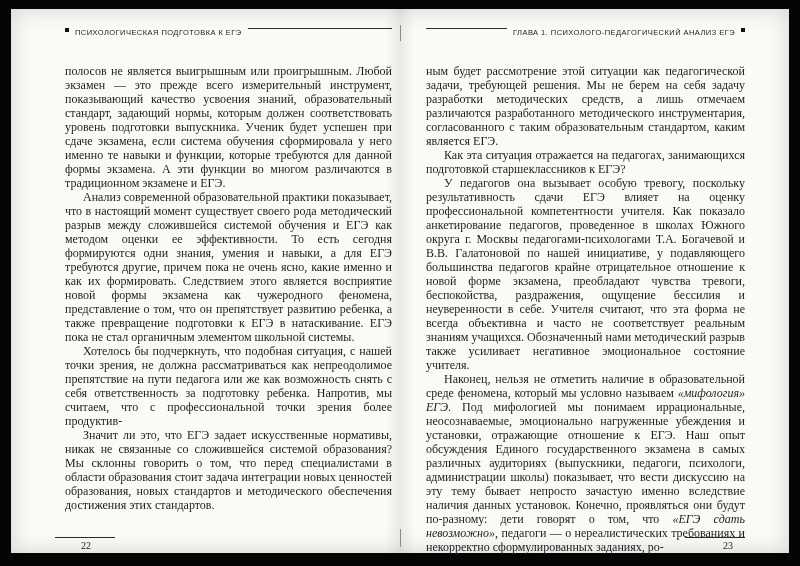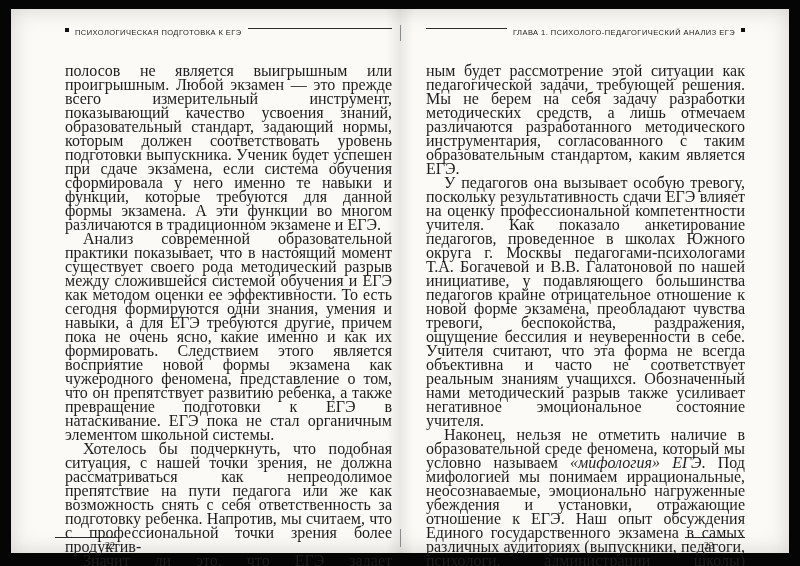--- a/index.html
+++ b/index.html
@@ -42,40 +42,40 @@
     font-size: 7.5px; letter-spacing: 0.45px;
     color: #1a1a1a; white-space: nowrap;
   }
   .hdr-square { width: 4px; height: 4px; background: #111; flex: 0 0 auto; }
   .hdr-rule { flex: 1 1 auto; height: 1px; background: #2e2e2e; }
   .hdr-text { flex: 0 0 auto; }
 
   .page-body { margin-top: 27px; }
   .page-body p {
     margin: 0;
-    font-size: 16px;
+    font-size: 12px;
     line-height: 14px;
     text-align: justify;
     text-indent: 18px;
     color: #1d1d1d;
   }
   .page-body p.cont { text-indent: 0; }
   .page-body em { font-style: italic; }
 
   .page-footer { position: absolute; bottom: 2px; }
   .page-footer .ftr-rule { height: 1px; background: #2a2a2a; width: 60px; }
   .page-footer .ftr-num {
     font-size: 10px; color: #1d1d1d; margin-top: 2px;
     font-family: "Liberation Serif", serif;
   }
   .page-footer.fl { left: 44px; }
-  .page-footer.fl .ftr-num { margin-left: 26px; text-align: right; }
+  .page-footer.fl .ftr-num { margin-left: 26px; }
   .page-footer.fr { right: 44px; }
   .page-footer.fr .ftr-rule { margin-left: auto; }
-  .page-footer.fr .ftr-num { text-align: center; margin-right: 12px; }
+  .page-footer.fr .ftr-num { text-align: right; margin-right: 12px; }
 </style>
 </head>
 <body>
 
 <div class="frame">
   <div class="spread">
     <div class="gutter-shade"></div>
     <div class="fold-mark top"></div>
     <div class="fold-mark bottom"></div>
 
@@ -101,20 +101,21 @@
 
     <div class="page right">
       <div class="page-header">
         <span class="hdr-rule"></span>
         <span class="hdr-text">ГЛАВА 1. ПСИХОЛОГО-ПЕДАГОГИЧЕСКИЙ АНАЛИЗ ЕГЭ</span>
         <span class="hdr-square"></span>
       </div>
 
       <div class="page-body">
         <p class="cont">ным будет рассмотрение этой ситуации как педагогической задачи, требующей решения. Мы не берем на себя задачу разработки методических средств, а лишь отмечаем различаются разработанного методического инструментария, согласованного с таким образовательным стандартом, каким является ЕГЭ.</p>
+        <p>Как эта ситуация отражается на педагогах, занимающихся подготовкой старшеклассников к ЕГЭ?</p>
         <p>У педагогов она вызывает особую тревогу, поскольку результативность сдачи ЕГЭ влияет на оценку профессиональной компетентности учителя. Как показало анкетирование педагогов, проведенное в школах Южного округа г. Москвы педагогами-психологами Т.А. Богачевой и В.В. Галатоновой по нашей инициативе, у подавляющего большинства педагогов крайне отрицательное отношение к новой форме экзамена, преобладают чувства тревоги, беспокойства, раздражения, ощущение бессилия и неуверенности в себе. Учителя считают, что эта форма не всегда объективна и часто не соответствует реальным знаниям учащихся. Обозначенный нами методический разрыв также усиливает негативное эмоциональное состояние учителя.</p>
         <p><span>Наконец, нельзя не отметить наличие в образовательной среде феномена, который мы условно называем </span><em>«мифология» ЕГЭ</em><span>. Под мифологией мы понимаем иррациональные, неосознаваемые, эмоционально нагруженные убеждения и установки, отражающие отношение к ЕГЭ. Наш опыт обсуждения Единого государственного экзамена в самых различных аудиториях (выпускники, педагоги, психологи, администрации школы) показывает, что вести дискуссию на эту тему бывает непросто зачастую именно вследствие наличия данных установок. Конечно, проявляться они будут по-разному: дети говорят о том, что </span><em>«ЕГЭ сдать невозможно»</em><span>, педагоги — о нереалистических требованиях и некорректно сформулированных заданиях, ро-</span></p>
       </div>
 
       <div class="page-footer fr">
         <div class="ftr-rule"></div>
         <div class="ftr-num">23</div>
       </div>
     </div>
   </div>

